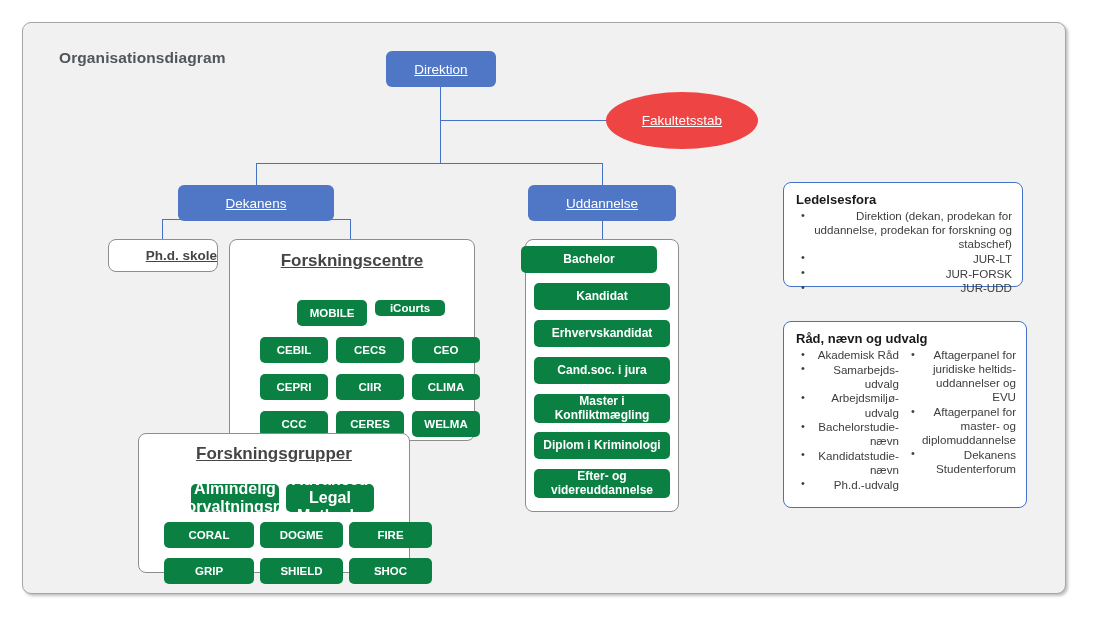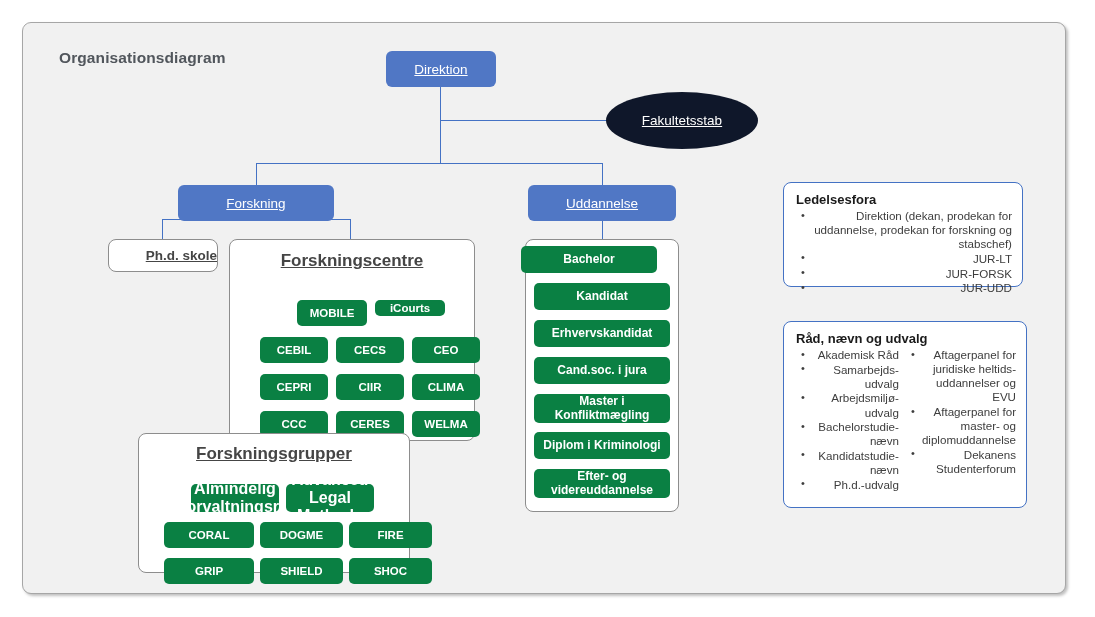--- a/index.html
+++ b/index.html
@@ -55,21 +55,21 @@
     font-size: 13.5px;
     display: flex;
     align-items: center;
     justify-content: center;
     box-sizing: border-box;
   }
   .bluebox span { text-decoration: underline; }
 
   .ellipse {
     position: absolute;
-    background: #0f172a;
+    background: #ef4444;
     border-radius: 50%;
     color: #ffffff;
     font-size: 13.5px;
     display: flex;
     align-items: center;
     justify-content: center;
     box-sizing: border-box;
   }
   .ellipse span { text-decoration: underline; }
 
@@ -189,21 +189,21 @@
 
   <div class="bluebox" style="left:363px; top:28px; width:110px; height:36px;">
     <span>Direktion</span>
   </div>
 
   <div class="ellipse" style="left:583px; top:69px; width:152px; height:57px;">
     <span>Fakultetsstab</span>
   </div>
 
   <div class="bluebox" style="left:155px; top:162px; width:156px; height:36px;">
-    <span>Forskning</span>
+    <span>Dekanens</span>
   </div>
 
   <div class="bluebox" style="left:505px; top:162px; width:148px; height:36px;">
     <span>Uddannelse</span>
   </div>
 
   <div class="phdbox" style="left:85px; top:216px; width:110px; height:33px;justify-content:flex-end;">
     <span>Ph.d. skole</span>
   </div>
 

